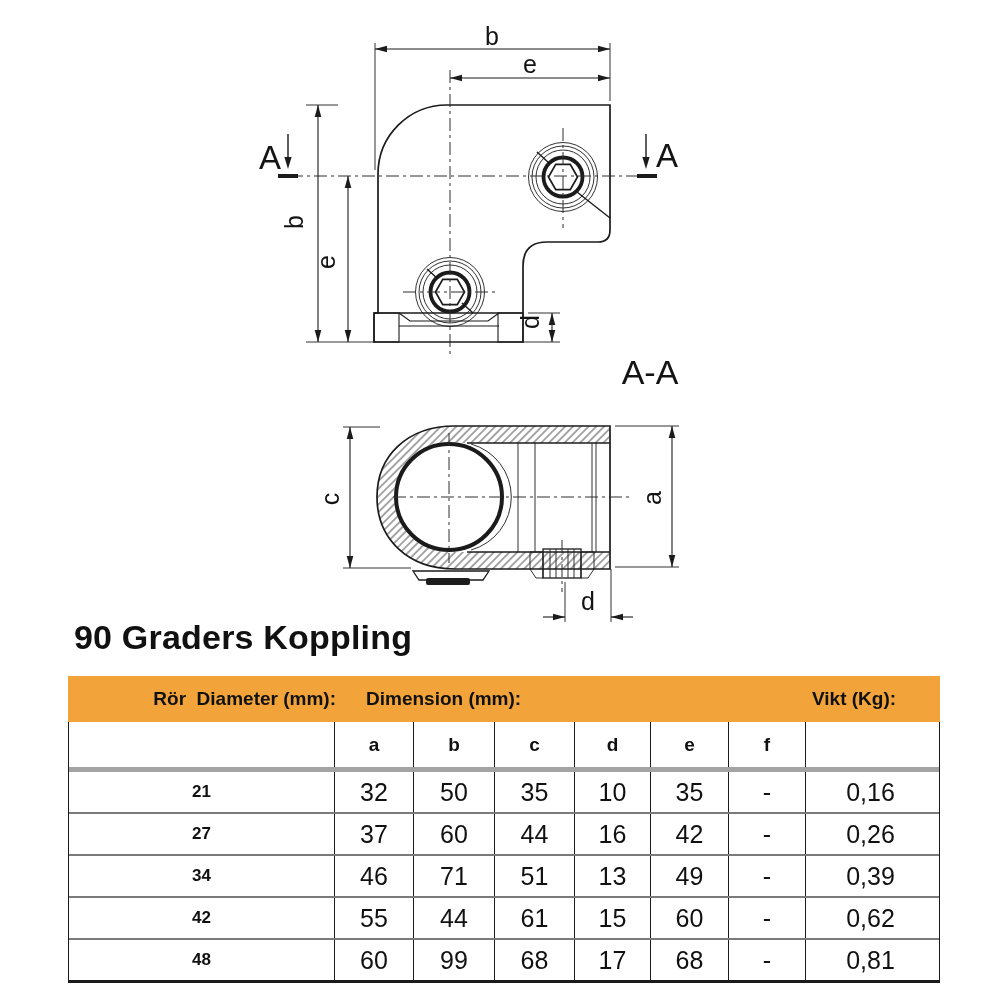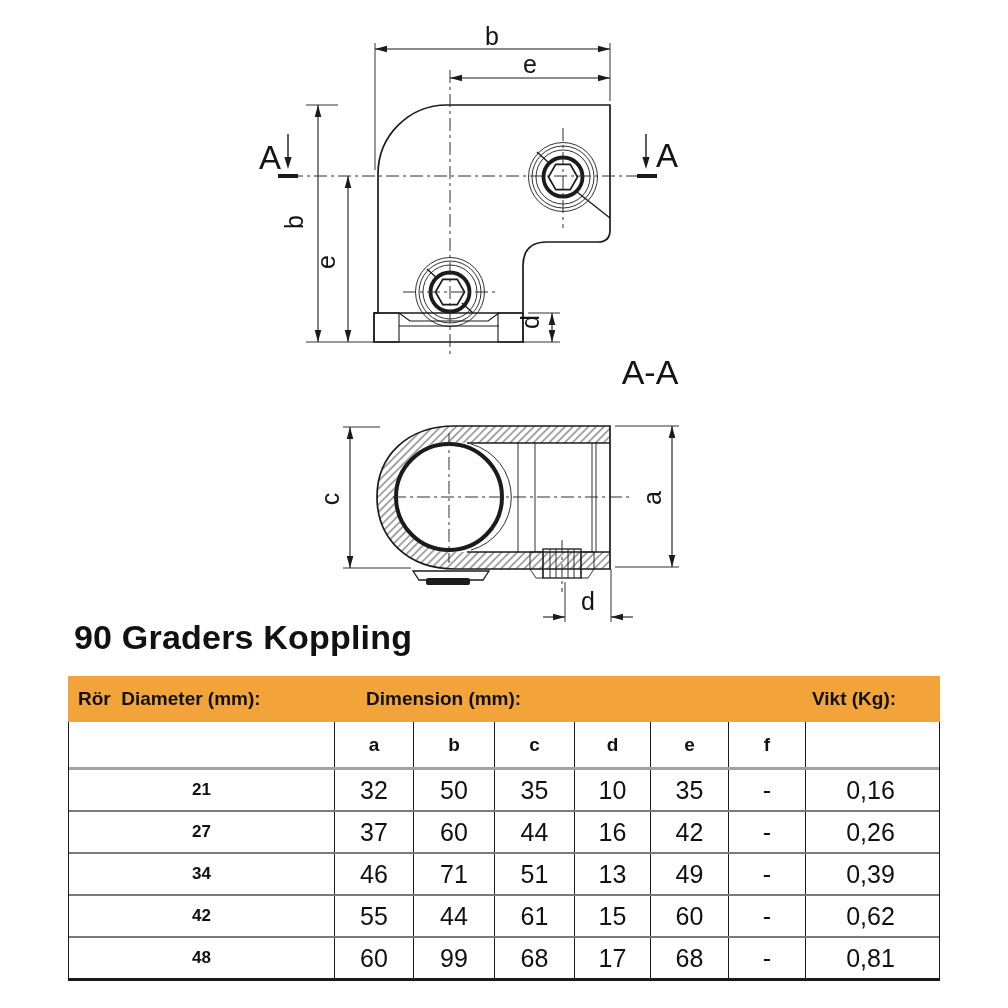--- a/index.html
+++ b/index.html
@@ -11,29 +11,29 @@
   .ol{fill:none;stroke:#1b1b1b;}
   .w16{stroke-width:1.7;}
   .w13{stroke-width:1.3;}
   .w11{stroke-width:1.1;}
   .w09{stroke-width:0.9;}
   .cl{fill:none;stroke:#2e2e2e;stroke-width:1;stroke-dasharray:13 4 3 4;}
   .arr{fill:#1b1b1b;stroke:none;}
   .page-title{position:absolute;left:74px;top:618px;font-size:34px;font-weight:bold;letter-spacing:.2px;}
   .spec-table{position:absolute;left:68px;top:676px;width:872px;}
   .thead{display:grid;grid-template-columns:268px 79px 81px 80px 76px 78px 77px 133px;height:46px;font-weight:bold;font-size:19px;align-items:center;}
-  .th1{grid-column:1;padding-left:10px;white-space:pre;}
+  .th1{grid-column:1;padding-left:10px;white-space:pre;text-align:right;}
   .th2{grid-column:2/8;padding-left:6px;margin-left:24px;}
   .th3{grid-column:8;padding-left:5px;}
   .tbody{border:1.6px solid #1b1b1b;border-top:none;border-bottom-width:3px;}
   .row{display:grid;grid-template-columns:265px 79px 81px 80px 76px 78px 77px 130px;}
   .row.subhead{height:45px;}
   .row.datarow{height:40px;}
   .row + .row{border-top:2.5px solid #7a7a7a;}
-  .row.subhead + .row{border-top:3px solid #a3a3a3;}
+  .row.subhead + .row{border-top:5px solid #a3a3a3;}
   .cell{display:flex;align-items:center;justify-content:center;font-size:25px;border-left:1.5px solid #1b1b1b;}
   .cell:first-child{border-left:none;}
   .cell.dia{font-weight:bold;font-size:17px;}
   .cell.colh{font-weight:bold;font-size:19px;}
 </style>
 </head>
 <body>
 
 <svg width="1008" height="660" viewBox="0 0 1008 660" style="position:absolute;left:0;top:0;">
   <defs>

